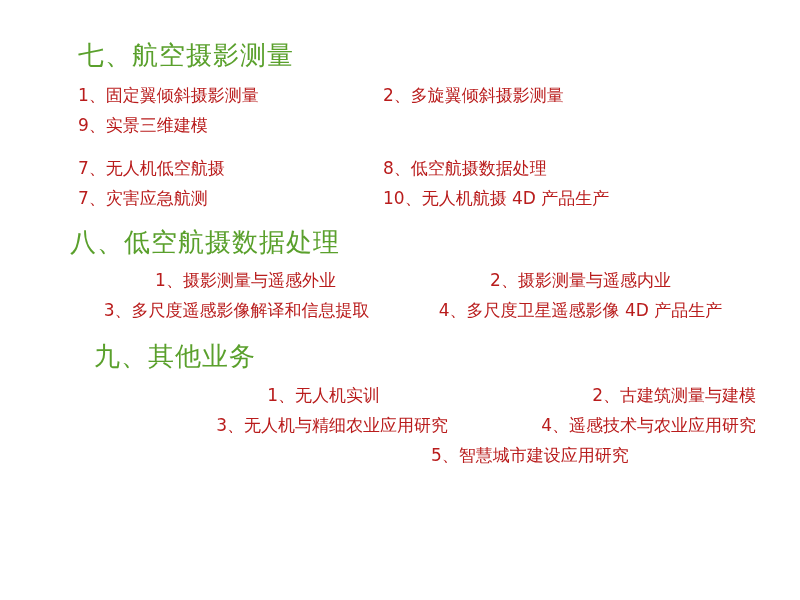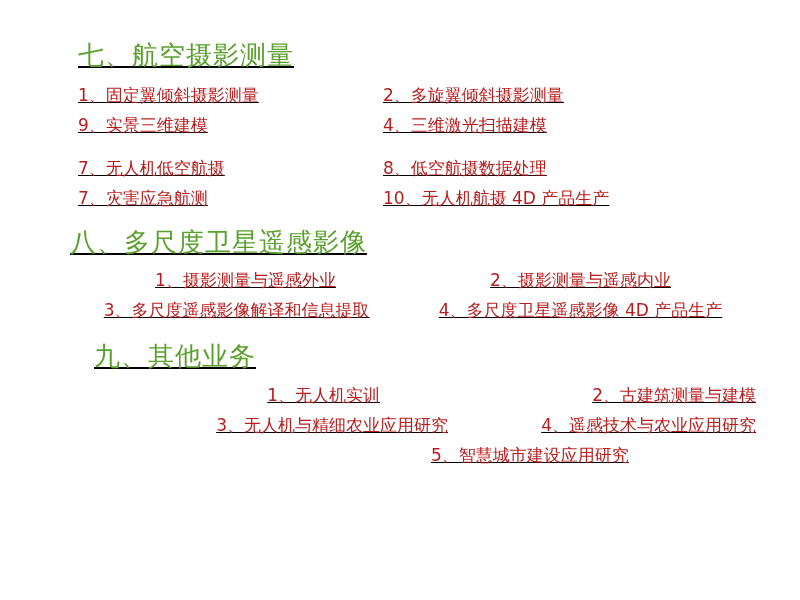--- a/index.html
+++ b/index.html
@@ -13,21 +13,20 @@
     font-family: "DejaVu Sans", "Liberation Sans", sans-serif;
     overflow: hidden;
     position: relative;
   }
   .slide {
     position: relative;
     width: 800px;
     height: 600px;
     box-sizing: border-box;
     padding: 40px 44px 10px 70px;
-    text-decoration: underline;
   }
   .section {
     margin-bottom: 4px;
   }
   .section-title {
     color: #5aa02c;
     font-size: 26px;
     font-weight: normal;
     letter-spacing: 1px;
     margin: 0 0 12px 0;
@@ -67,36 +66,35 @@
 <div class="slide">
 
   <div class="section section-1">
     <h2 class="section-title">七、航空摄影测量</h2>
     <div class="row">
       <span class="col-a">1、固定翼倾斜摄影测量</span>
       <span class="col-b">2、多旋翼倾斜摄影测量</span>
     </div>
     <div class="row">
       <span class="col-a">9、实景三维建模</span>
-      <span class="col-b">4、三维激光扫描建模</span>
     </div>
     <div class="row">
     </div>
     <div class="row">
       <span class="col-a">7、无人机低空航摄</span>
       <span class="col-b">8、低空航摄数据处理</span>
     </div>
     <div class="row">
       <span class="col-a">7、灾害应急航测</span>
       <span class="col-b">10、无人机航摄 4D 产品生产</span>
     </div>
   </div>
 
   <div class="section section-2">
-    <h2 class="section-title">八、多尺度卫星遥感影像</h2>
+    <h2 class="section-title">八、低空航摄数据处理</h2>
     <div class="row">
       <span class="col-a">1、摄影测量与遥感外业</span>
       <span class="col-b">2、摄影测量与遥感内业</span>
     </div>
     <div class="row">
       <span class="col-a">3、多尺度遥感影像解译和信息提取</span>
       <span class="col-b">4、多尺度卫星遥感影像 4D 产品生产</span>
     </div>
   </div>
 

